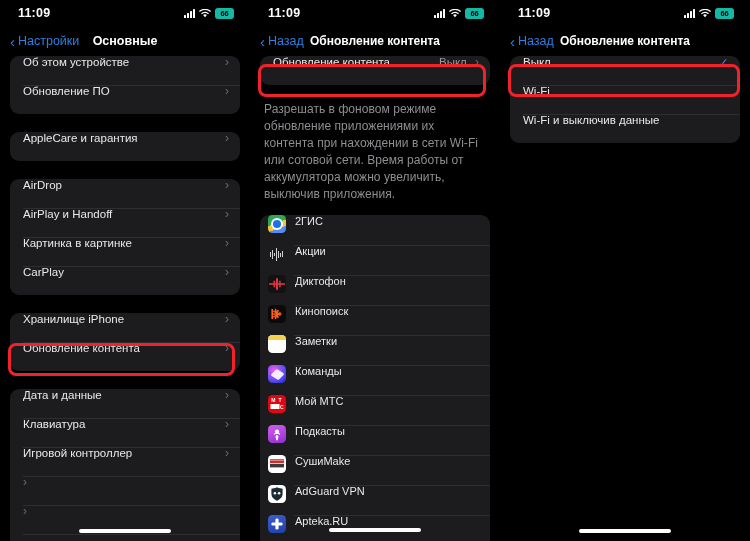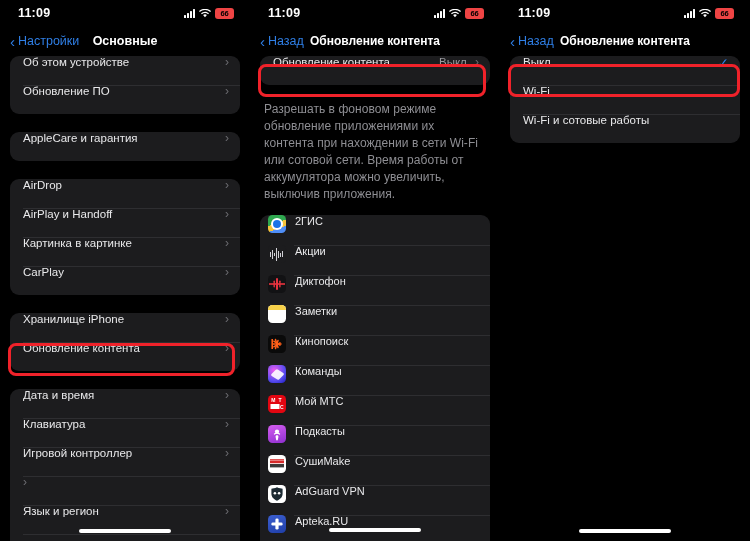--- a/index.html
+++ b/index.html
@@ -31,21 +31,21 @@
   .ic-cell { display:flex; align-items:flex-end; gap:1px; height:9px; }
   .ic-cell i { display:block; width:2px; background:#fff; border-radius:.5px; }
   .ic-cell i:nth-child(1){height:3px;}
   .ic-cell i:nth-child(2){height:5px;}
   .ic-cell i:nth-child(3){height:7px;}
   .ic-cell i:nth-child(4){height:9px;}
   .ic-wifi { width:12px; height:9px; position:relative; }
   .ic-wifi svg { display:block; }
   .ic-batt {
     min-width:19px; height:11px;
-    background:#ef4444; border-radius:3px;
+    background:#14b8a6; border-radius:3px;
     color:#000; font-size:7.5px; font-weight:700;
     display:flex; align-items:center; justify-content:center;
     padding:0 2px; letter-spacing:-.2px;
   }
 
   
   .navbar {
     height:30px;
     display:flex; align-items:center;
     position:relative;
@@ -229,36 +229,35 @@
           <span class="chevron">›</span>
         </div>
         <div class="row">
           <span class="row-label">Обновление контента</span>
           <span class="chevron">›</span>
         </div>
       </div>
 
       <div class="group">
         <div class="row">
-          <span class="row-label">Дата и время</span>
+          <span class="row-label">Дата и данные</span>
           <span class="chevron">›</span>
         </div>
         <div class="row">
           <span class="row-label">Клавиатура</span>
           <span class="chevron">›</span>
         </div>
         <div class="row">
           <span class="row-label">Игровой контроллер</span>
           <span class="chevron">›</span>
         </div>
         <div class="row">
           <span class="chevron">›</span>
         </div>
         <div class="row">
-          <span class="row-label">Язык и регион</span>
           <span class="chevron">›</span>
         </div>
         <div class="row">
           
           
         </div>
       </div>
 
     </div>
 
@@ -341,41 +340,41 @@
                   <rect x="8" y="3" width="2" height="12" rx="1"></rect>
                   <rect x="5.5" y="5.5" width="1.4" height="7" rx=".7"></rect>
                   <rect x="11.2" y="5.5" width="1.4" height="7" rx=".7"></rect>
                 </g>
               </svg>
           </span>
           <span class="row-label">Диктофон</span>
         </div>
 
         <div class="row approw">
-          <span class="appicon icnotes"></span>
-          <span class="row-label">Заметки</span>
-        </div>
-
-        <div class="row approw">
           <span class="appicon ickino">
             <svg width="18" height="18" viewBox="0 0 18 18">
                 <g stroke="#ff5f19" stroke-width="1.5" stroke-linecap="round">
                   <path d="M5 9h8"></path>
                   <path d="M5.8 6.2 12 10.2"></path>
                   <path d="M5.8 11.8 12 7.8"></path>
                   <path d="M7.5 4.5 10 12.5"></path>
                   <path d="M7.5 13.5 10 5.5"></path>
                 </g>
                 <rect x="3.4" y="4" width="1.6" height="10" fill="#ff5f19"></rect>
               </svg>
           </span>
           <span class="row-label">Кинопоиск</span>
         </div>
 
         <div class="row approw">
+          <span class="appicon icnotes"></span>
+          <span class="row-label">Заметки</span>
+        </div>
+
+        <div class="row approw">
           <span class="appicon iccmd"></span>
           <span class="row-label">Команды</span>
         </div>
 
         <div class="row approw">
           <span class="appicon icmts">
             <svg width="18" height="18" viewBox="0 0 18 18">
                 <text x="3.2" y="7" font-size="5" fill="#fff" font-family="Liberation Sans">М</text>
                 <text x="10.5" y="7" font-size="5" fill="#fff" font-family="Liberation Sans">Т</text>
                 <rect x="2.5" y="9" width="9" height="5" fill="#fff"></rect>
@@ -491,21 +490,21 @@
     <div class="scroll">
       <div class="group">
         <div class="row">
           <span class="row-label">Выкл.</span>
           <span class="check">✓</span>
         </div>
         <div class="row">
           <span class="row-label">Wi-Fi</span>
         </div>
         <div class="row">
-          <span class="row-label">Wi-Fi и сотовые работы</span>
+          <span class="row-label">Wi-Fi и выключив данные</span>
         </div>
       </div>
     </div>
 
     <div class="hl" style="left:8px; top:64px; width:232px; height:33px;"></div>
 
     <div class="home-indicator"></div>
   </div>
 
 </div>

